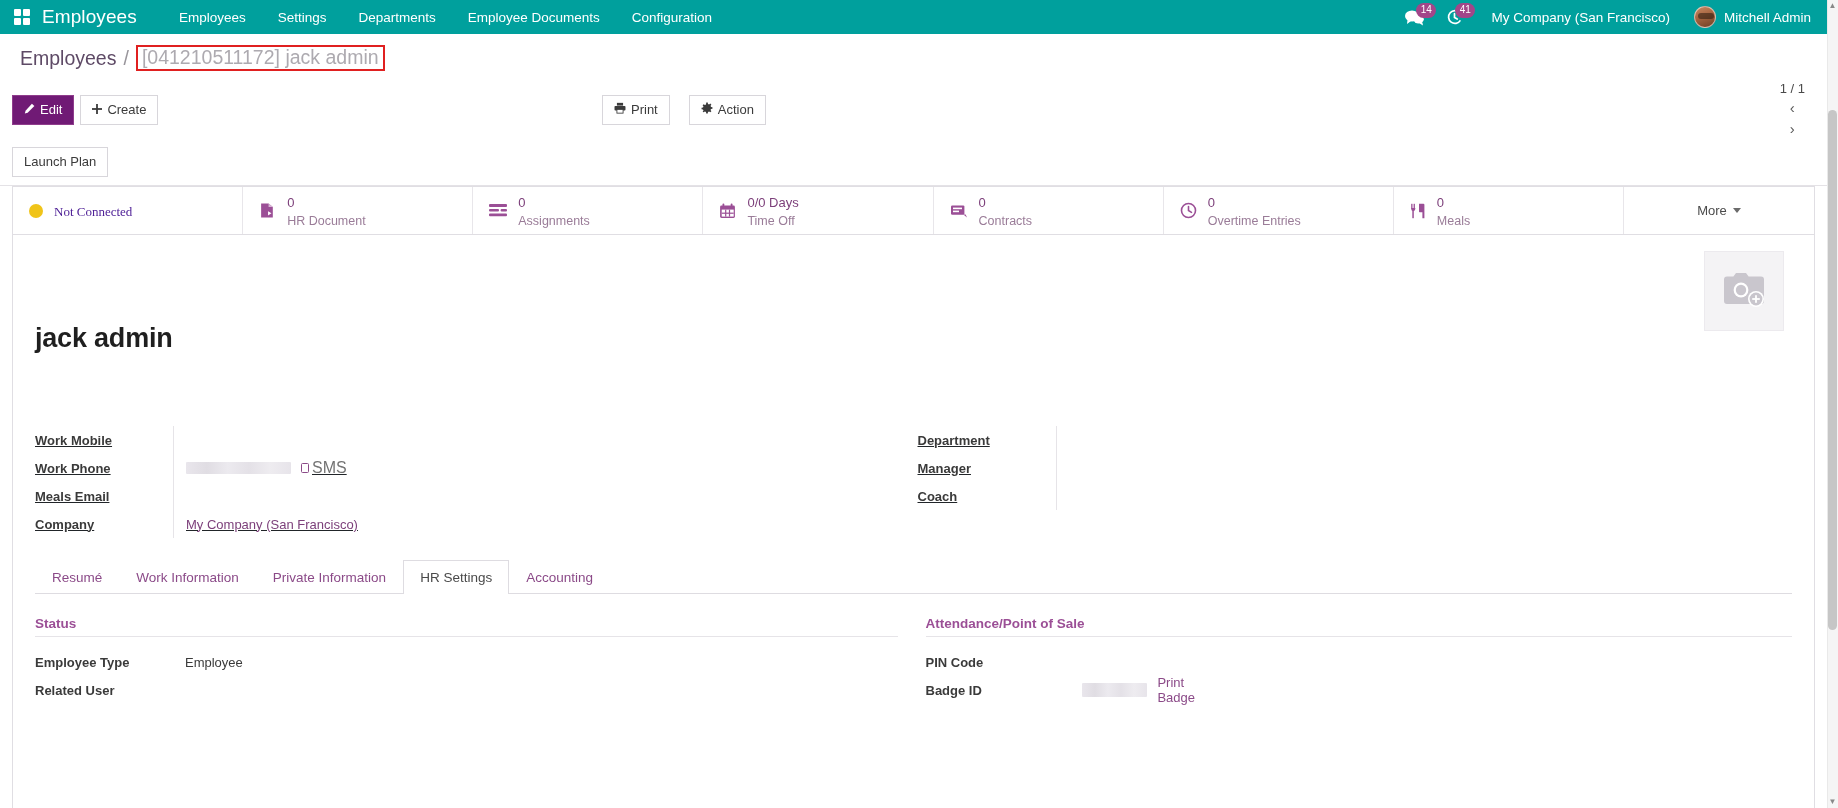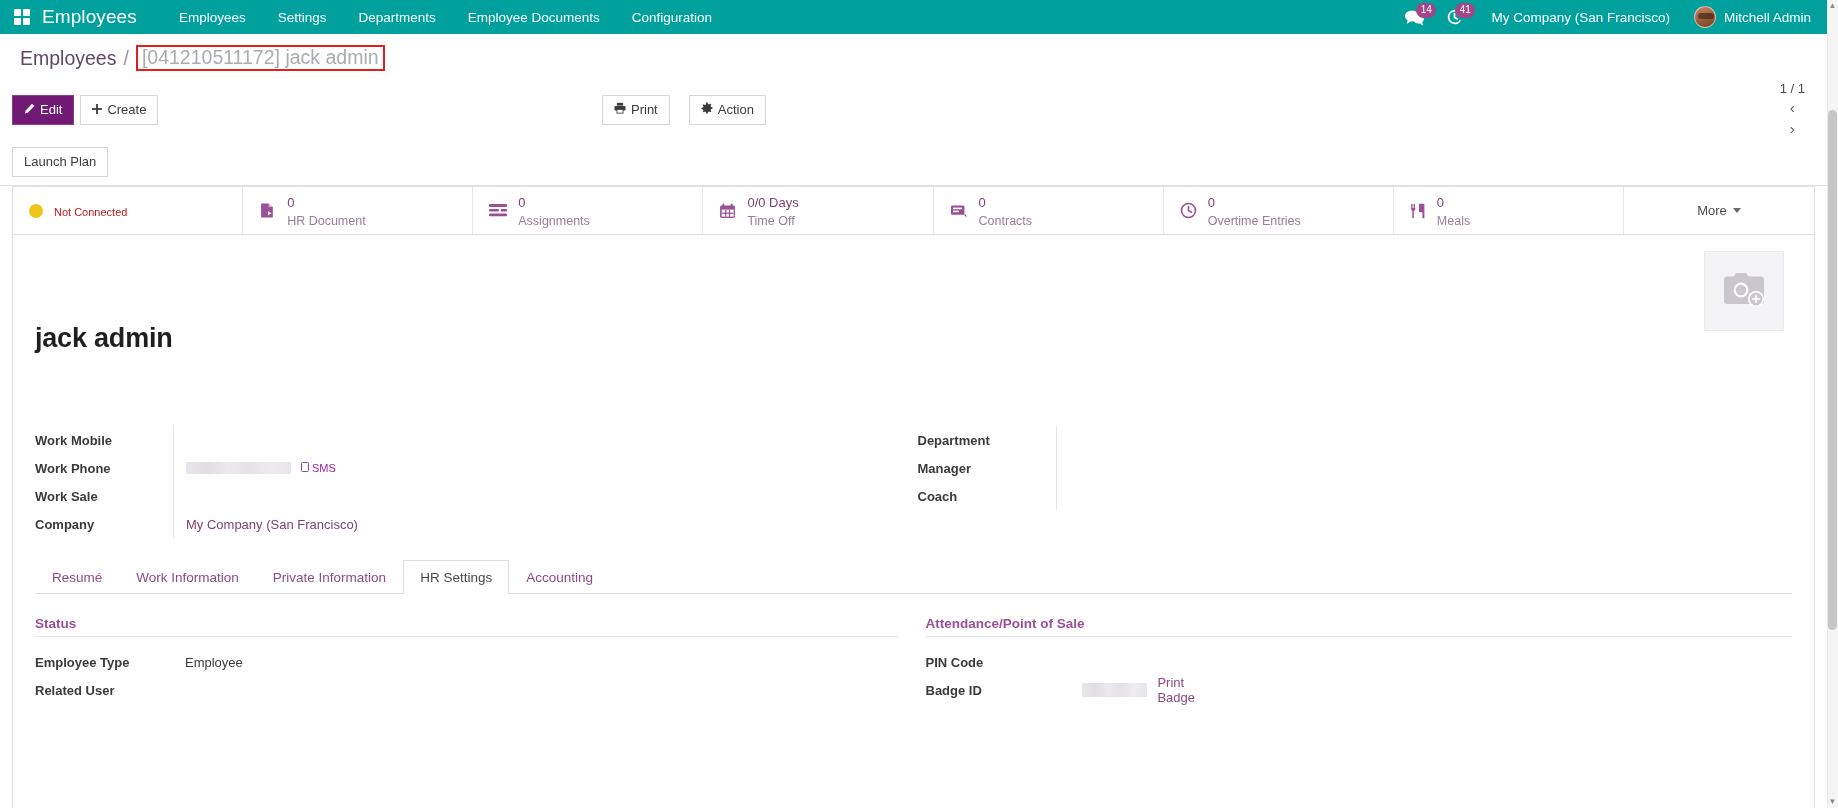--- a/index.html
+++ b/index.html
@@ -197,21 +197,21 @@
   .stat .icon { color: #9b4f96; flex: none; display: flex; align-items: center; }
   .stat .txt { line-height: 1.12; min-width: 0; }
   .stat .val {
     font-size: 13px; color: #7c3f7a; font-weight: 400;
     white-space: nowrap;
   }
   .stat .lbl {
     font-size: 12.5px; color: #9a7c98; white-space: nowrap; text-align: right;
   }
   .stat.status-stat .lbl-plain {
-    font-size: 11px; color: #b91c1c;
+    font-size: 13px; color: #4c1d95; font-family: Liberation Serif, serif;
   }
   .dot-yellow {
     width: 14px; height: 14px; border-radius: 50%;
     background: #F0C419;
   }
   .stat-more {
     flex: 0 0 190px;
     display: flex; align-items: center; justify-content: center;
     gap: 6px;
     cursor: pointer;
@@ -243,20 +243,21 @@
     color: #1f1f1f;
     padding: 78px 0 0 0;
     letter-spacing: -.2px;
   }
 
   .fields-grid {
     display: grid;
     grid-template-columns: 1fr 1fr;
     column-gap: 8px;
     padding-top: 72px;
+    text-decoration: underline;
   }
   .fcol { }
   .frow {
     display: flex;
     align-items: center;
     height: 28px;
   }
   .flabel {
     width: 138px;
     flex: none;
@@ -274,21 +275,21 @@
     color: #7c3f7a;
   }
   .fcol.right .fvalue { max-width: 140px; }
   .redacted {
     display: inline-block;
     height: 12px;
     background: linear-gradient(90deg,#e9e6ec 0%,#e0dde3 20%,#eceaef 40%,#e4e1e7 60%,#eeecf0 80%,#e7e4ea 100%);
     border-radius: 1px;
   }
   .sms-link {
-    font-size: 11px; color: #a21caf; cursor: pointer;
+    font-size: 16px; color: #737373; cursor: pointer;
     display: inline-flex; align-items: center; gap: 3px;
   }
 
   
   .notebook { padding: 22px 22px 0 22px; }
   .tabs {
     display: flex;
     border-bottom: 1px solid #dedce1;
   }
   .tab {
@@ -605,21 +606,21 @@
                 <span>
                   <svg width="8" height="10" viewBox="0 0 8 10" fill="none" stroke="#8b4a88" stroke-width="1">
                           <rect x=".5" y=".5" width="7" height="9" rx="1"></rect>
                         </svg>
                 </span>
                 <span>SMS</span>
               </span>
             </div>
           </div>
           <div class="frow">
-            <div class="flabel">Work Sale</div>
+            <div class="flabel">Meals Email</div>
             <div class="fvalue"></div>
           </div>
           <div class="frow">
             <div class="flabel">Company</div>
             <div class="fvalue">My Company (San Francisco)</div>
           </div>
         </div>
 
         <div class="fcol right">
           <div class="frow">

